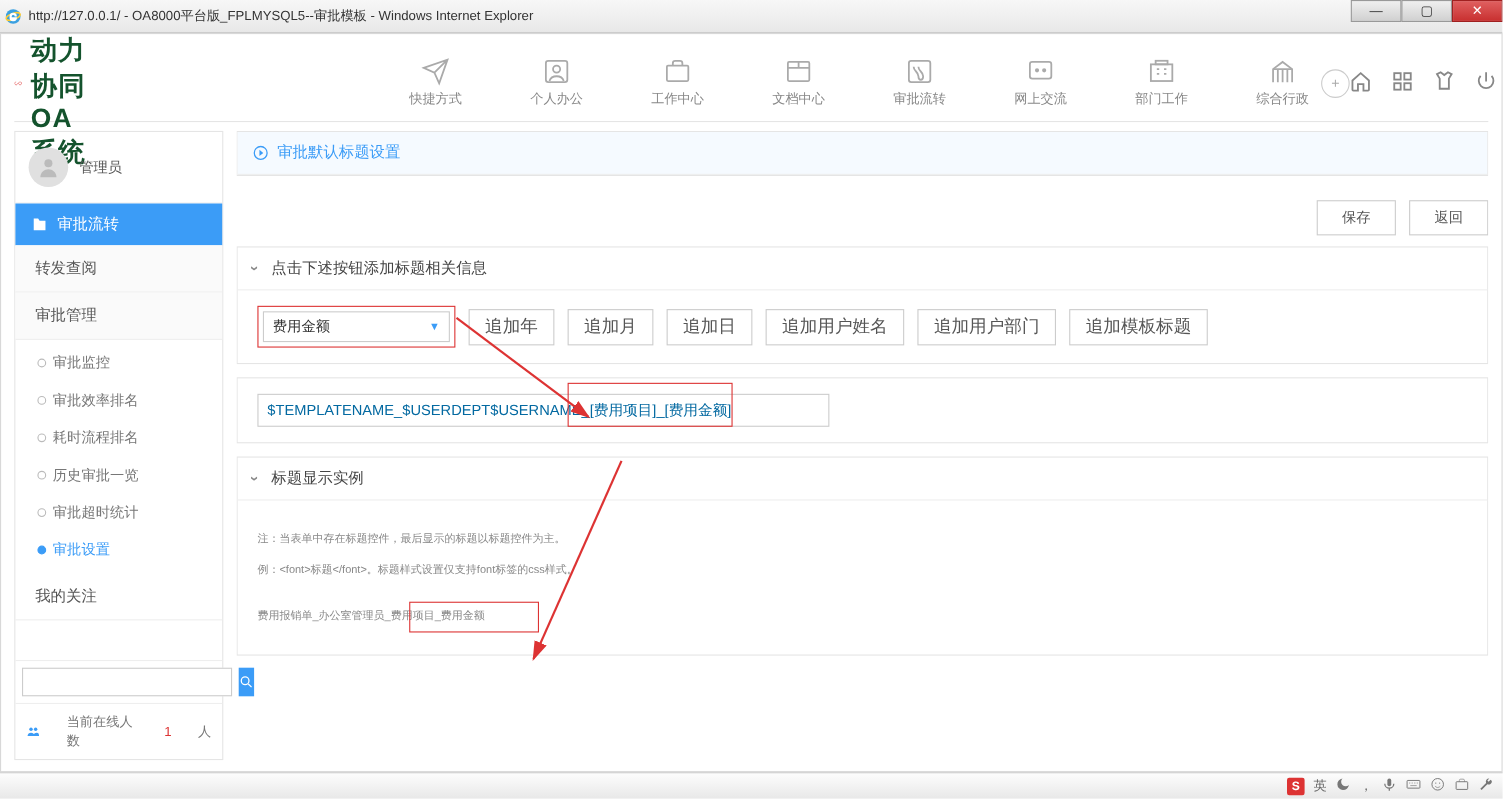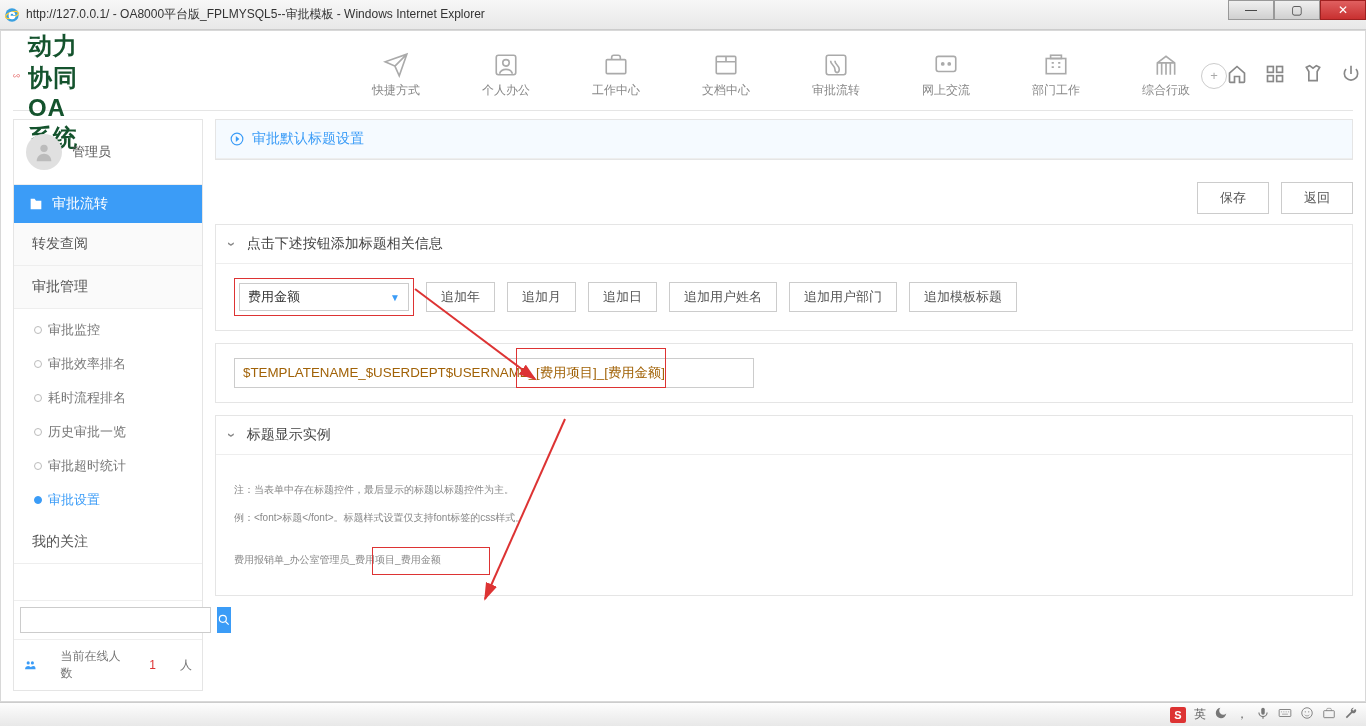--- a/index.html
+++ b/index.html
@@ -67,23 +67,23 @@
 .panel-header .caret::before { content: "›"; display: inline-block; transform: rotate(90deg); margin-right: 4px; color: #888; font-weight: bold; }
 .panel-body { padding: 14px 18px; }
 
 .action-row { display: flex; justify-content: flex-end; gap: 12px; padding: 10px 0; }
 .btn { border: 1px solid #ccc; background: #fff; padding: 6px 22px; cursor: pointer; color: #555; font-size: 13px; }
 
 .field-row { display: flex; align-items: center; gap: 12px; flex-wrap: wrap; }
 .select-wrap { border: 1px solid #d33; padding: 4px; display: inline-block; }
 .select-inner { border: 1px solid #ccc; width: 170px; height: 28px; display: flex; align-items: center; justify-content: space-between; padding: 0 8px; cursor: pointer; }
 .select-inner .dd { color: #3b9cf7; font-size: 10px; }
-.small-btn { border: 1px solid #ccc; background: #fff; padding: 5px 14px; cursor: pointer; color: #555; font-size: 13px; }
-
-.title-input { border: 1px solid #ccc; width: 520px; height: 30px; padding: 0 8px; color: #a16207; }
+.small-btn { border: 1px solid #ccc; background: #fff; padding: 5px 14px; cursor: pointer; color: #555; font-size: 16px; }
+
+.title-input { border: 1px solid #ccc; width: 520px; height: 30px; padding: 0 8px; color: #0369a1; }
 .red-box-wrap { position: relative; display: inline-block; }
 .red-overlay { position: absolute; border: 1px solid #d33; pointer-events: none; }
 
 .note-text { color: #888; margin: 14px 0; font-size: 10px; }
 .example-red { position: relative; display: inline-block; }
 
 
 .svg-overlay { position: absolute; top: 0; left: 0; pointer-events: none; }
 
 

